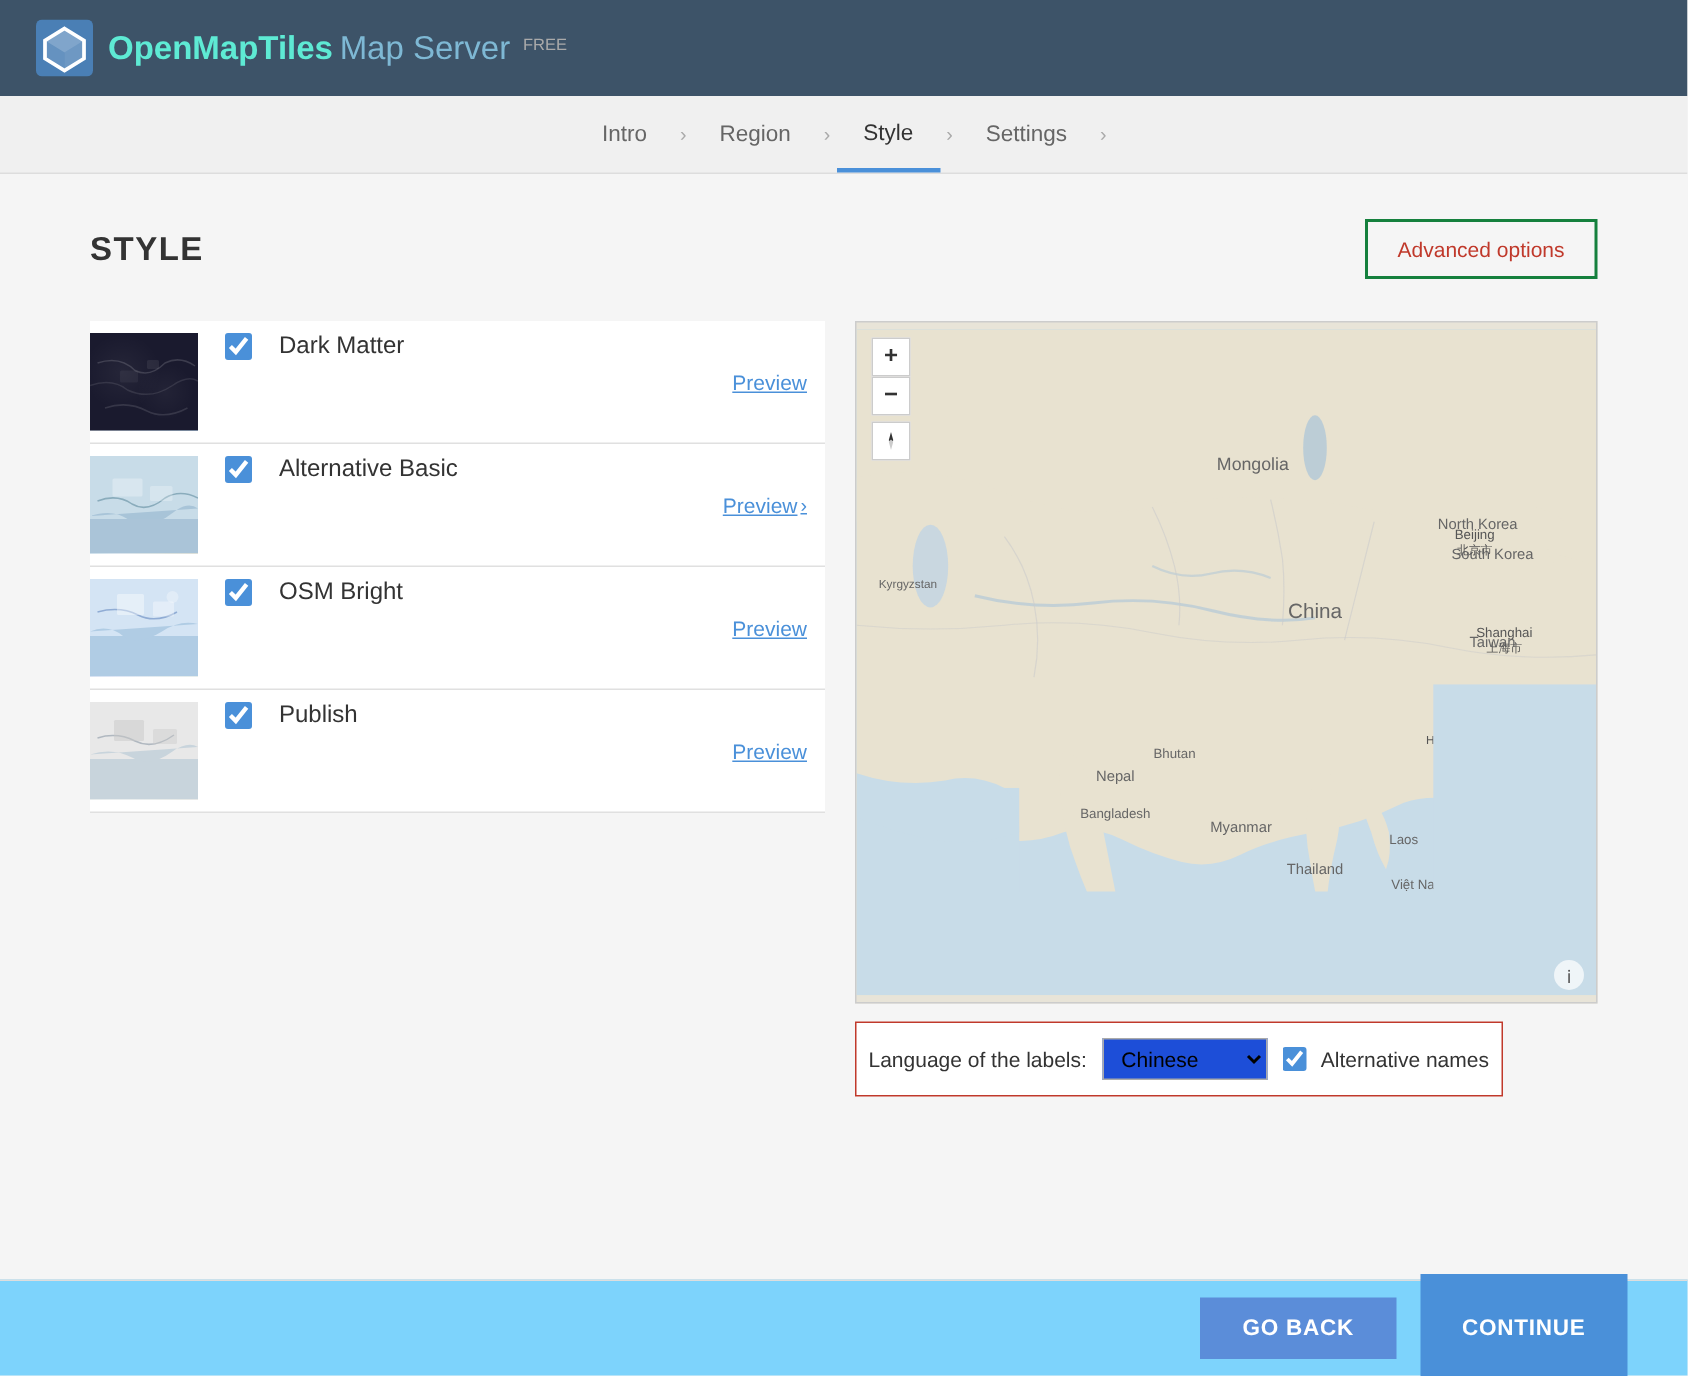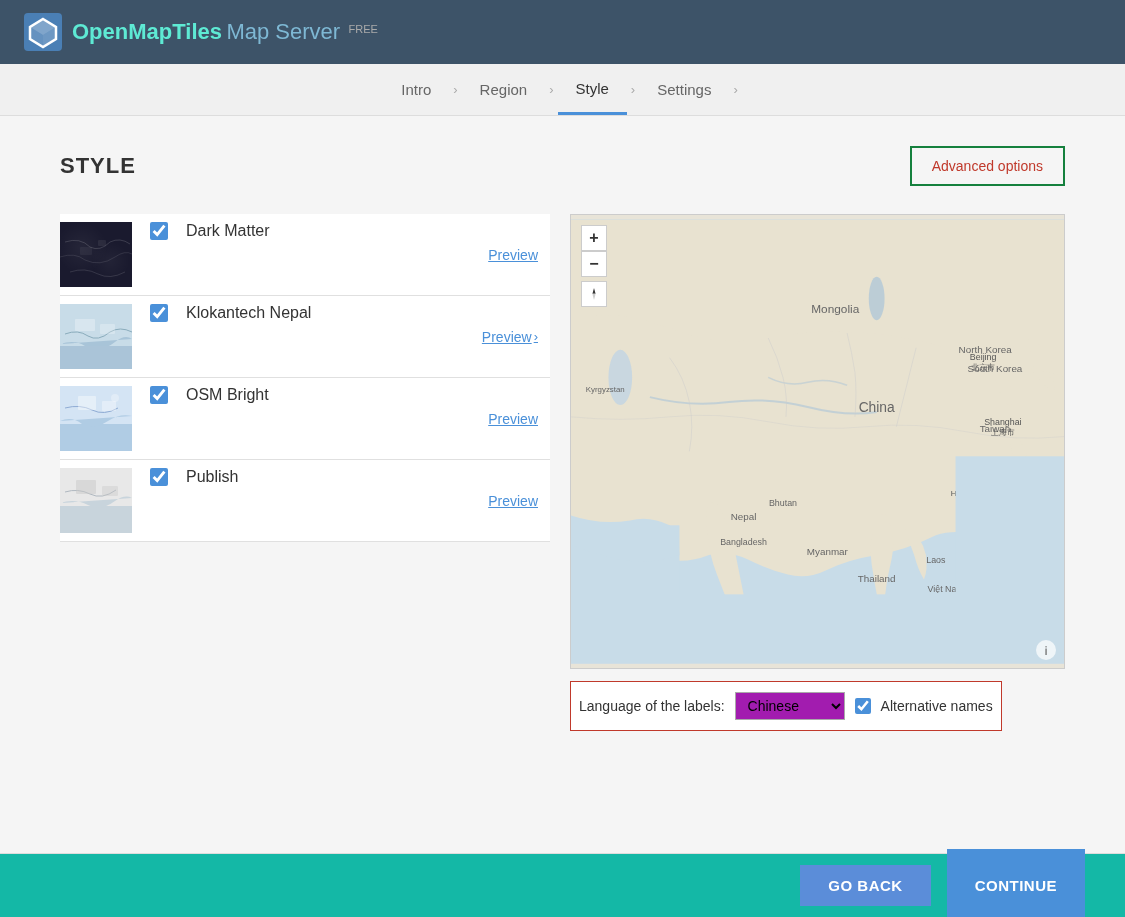--- a/index.html
+++ b/index.html
@@ -201,38 +201,38 @@
       width: fit-content;
     }
     .language-label {
       font-size: 14px;
       color: #333;
     }
     .language-select {
       padding: 4px 8px;
       font-size: 14px;
       border: 1px solid #aaa;
-      background: #a21caf;
+      background: #1d4ed8;
       cursor: pointer;
       min-width: 110px;
     }
     .alt-names-checkbox {
       width: 16px;
       height: 16px;
       accent-color: #4a90d9;
       cursor: pointer;
     }
     .alt-names-label {
       font-size: 14px;
       color: #333;
     }
 
     
     .footer {
-      background: #14b8a6;
+      background: #7dd3fc;
       border-top: 1px solid #ddd;
       height: 64px;
       display: flex;
       align-items: center;
       justify-content: flex-end;
       padding: 0 40px;
       gap: 16px;
       position: fixed;
       bottom: 0;
       left: 0;
@@ -369,21 +369,21 @@
           <svg width="72" height="65" viewBox="0 0 72 65">
             <rect width="72" height="65" fill="#c8dce8"></rect>
             <path d="M0,40 Q15,35 25,42 Q40,50 55,38 Q65,30 72,35" fill="#a8c4d8" stroke="none"></path>
             <rect x="0" y="42" width="72" height="23" fill="#aac4d8"></rect>
             <path d="M5,30 Q18,25 28,32 Q38,38 50,28 Q60,22 72,28" stroke="#8aacbc" stroke-width="1" fill="none"></path>
             <rect x="15" y="15" width="20" height="12" fill="rgba(255,255,255,0.3)" rx="1"></rect>
             <rect x="40" y="20" width="15" height="10" fill="rgba(255,255,255,0.25)" rx="1"></rect>
           </svg>
         </div>
         <input type="checkbox" class="style-checkbox" checked="" style="">
-        <span class="style-name">Klokantech Nepal</span>
+        <span class="style-name">Alternative Basic</span>
         <a class="style-preview-link">
           <span>Preview</span>
           <span class="preview-arrow">›</span>
         </a>
       </div>
 
       <div class="style-item">
         <div class="thumb-osm">
           <svg width="72" height="65" viewBox="0 0 72 65">
             <rect width="72" height="65" fill="#d4e4f4"></rect>

